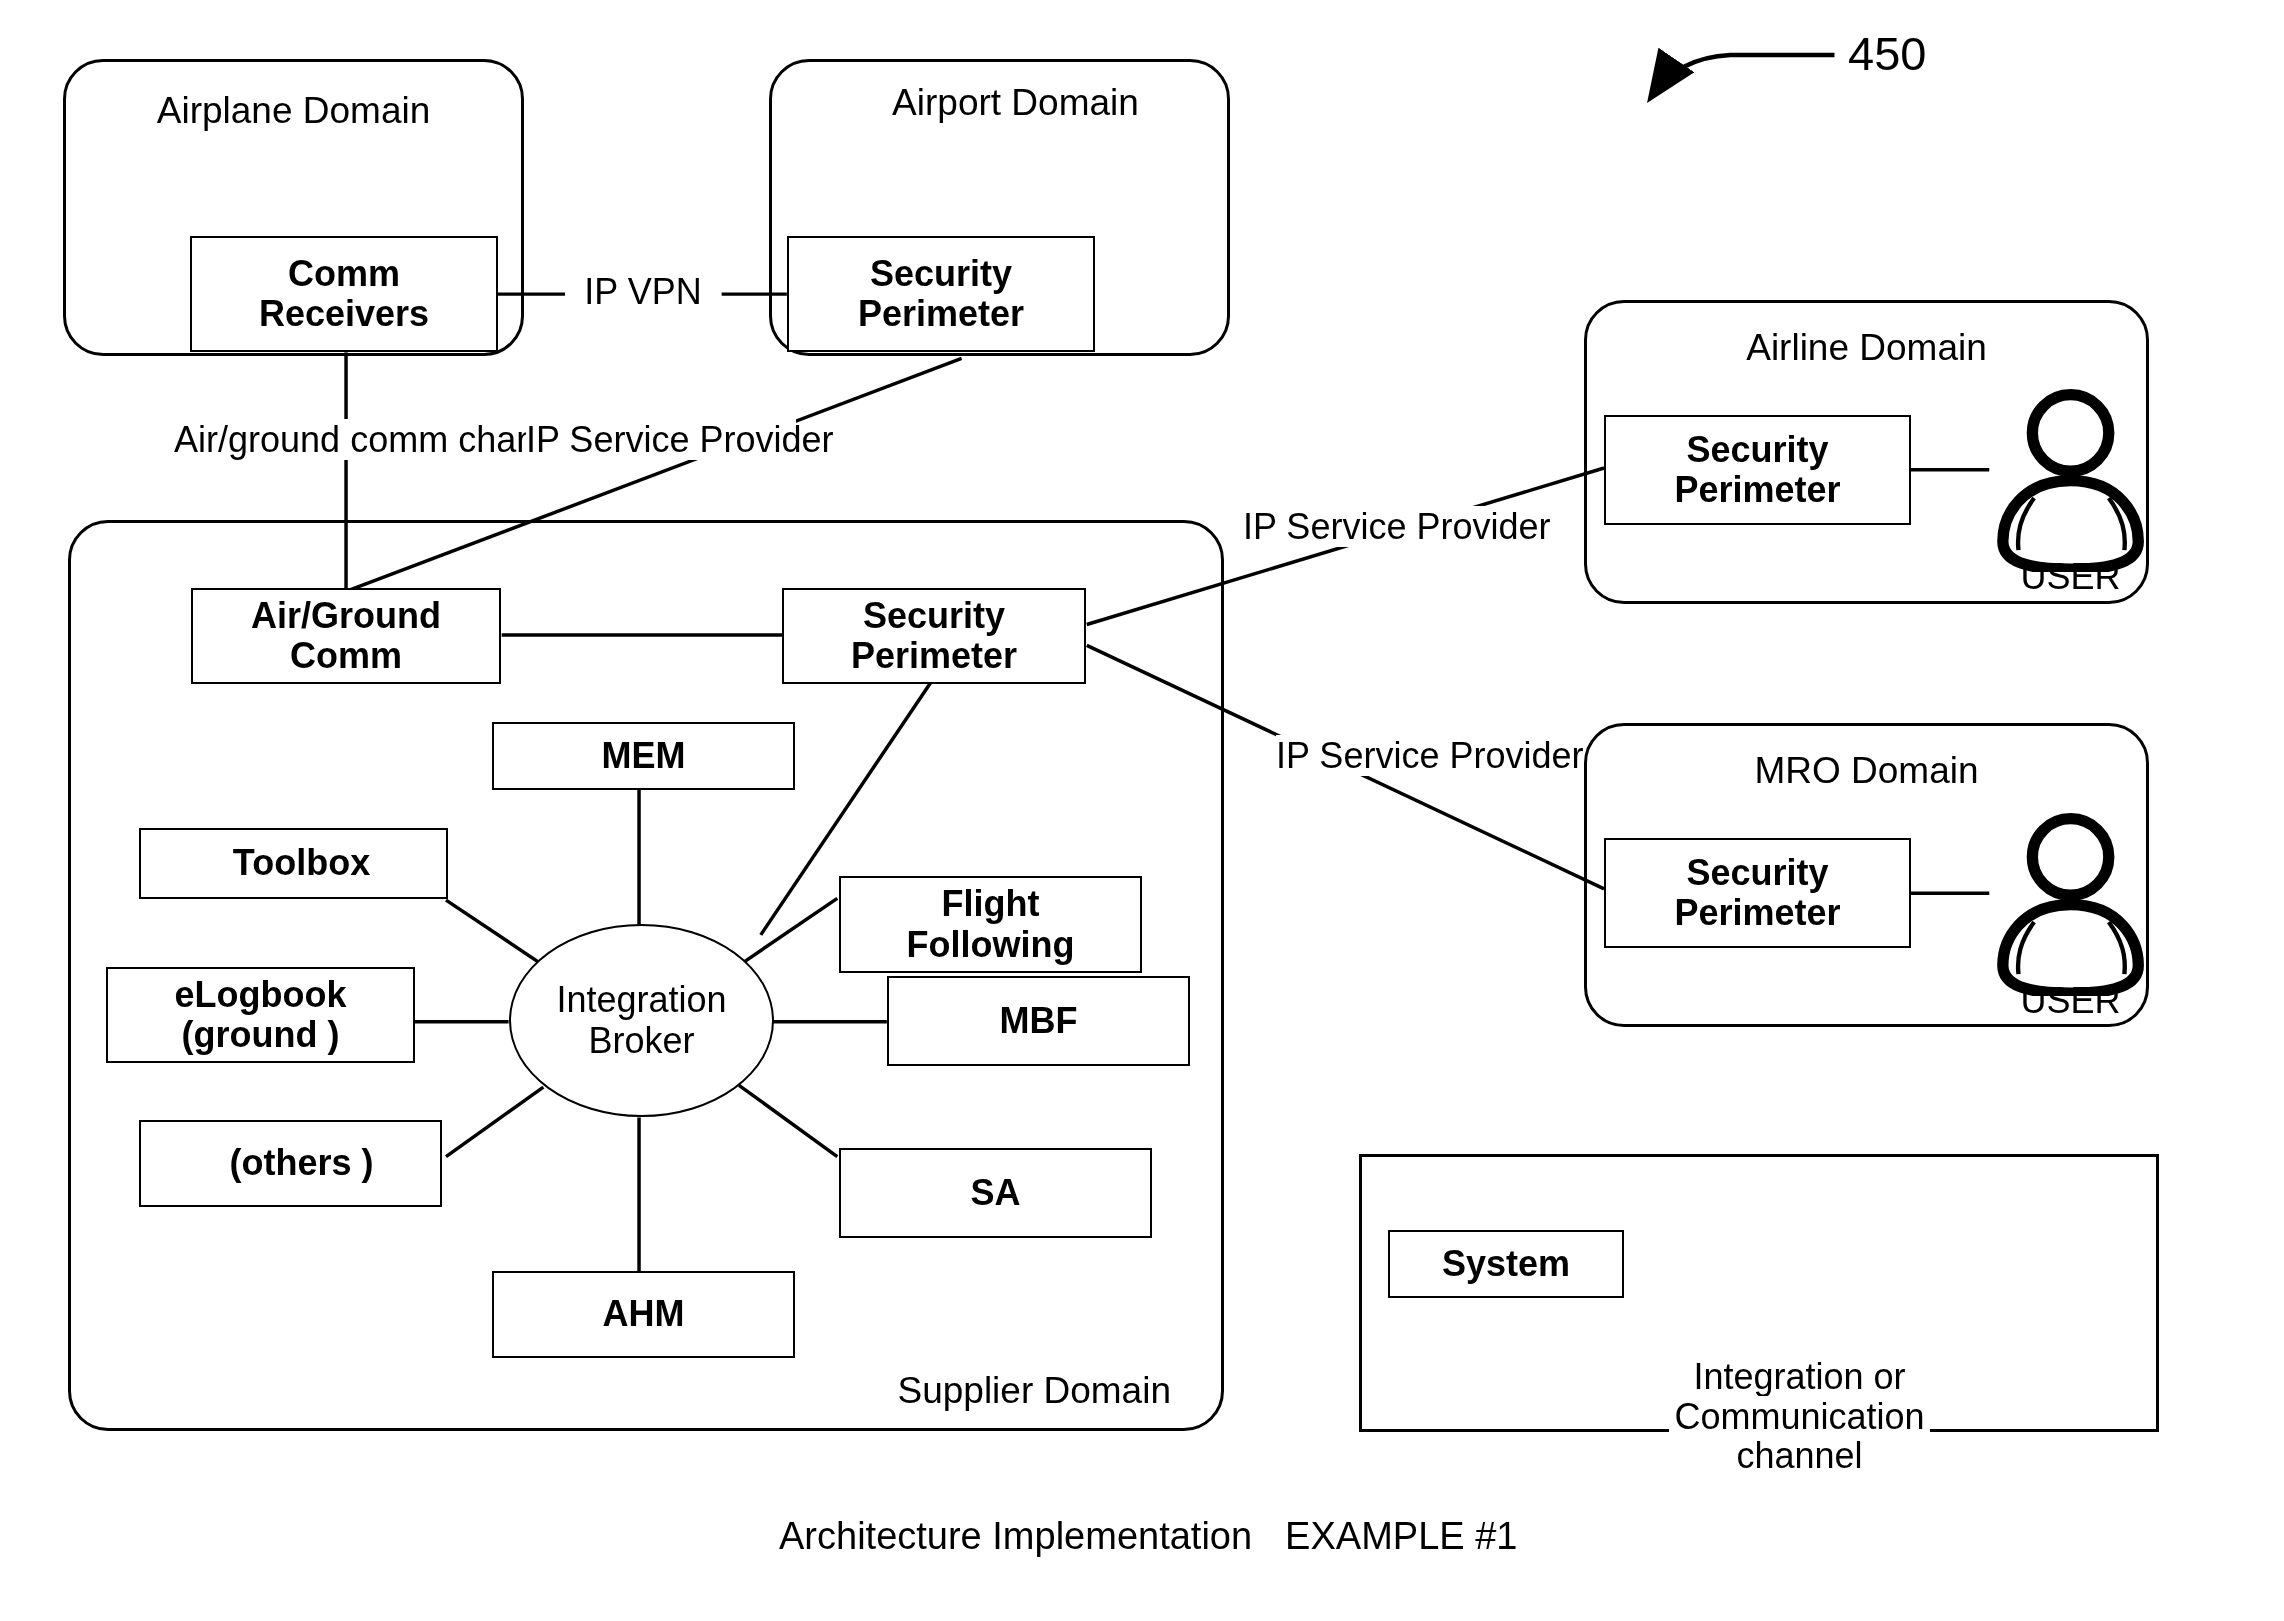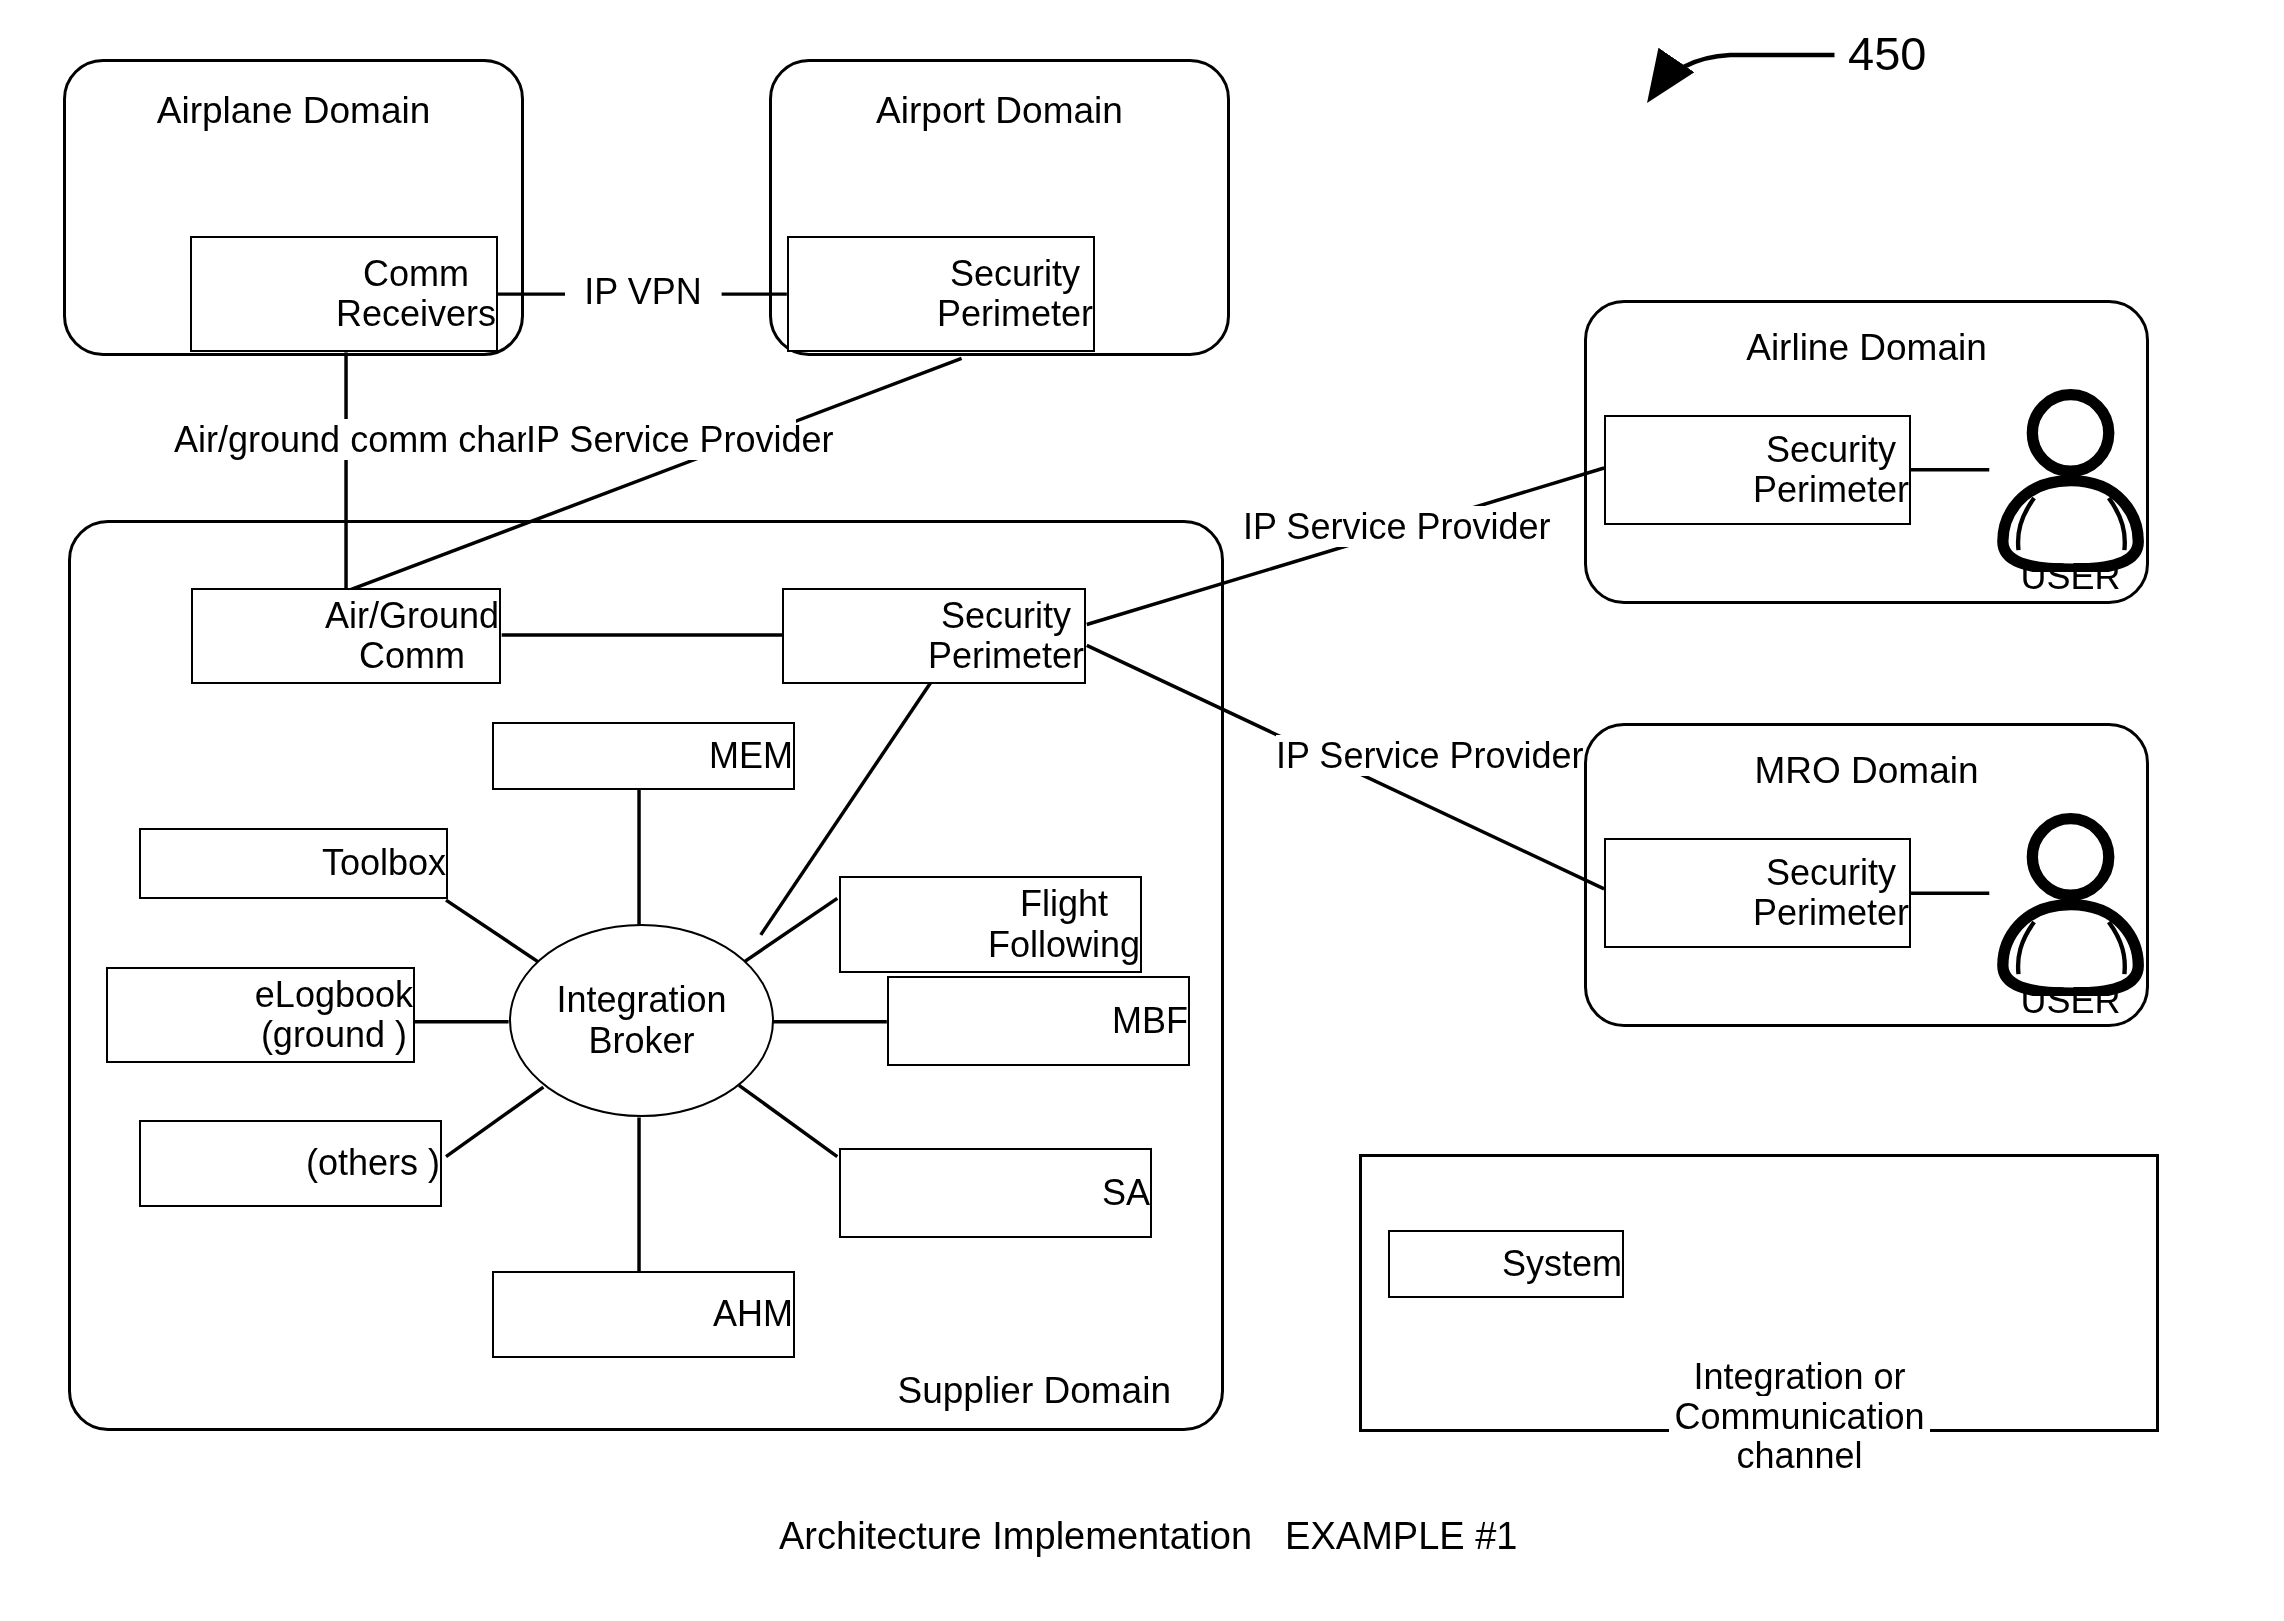--- a/index.html
+++ b/index.html
@@ -57,25 +57,26 @@
     white-space: nowrap;
   }
   
   .sysbox {
     position: absolute;
     box-sizing: border-box;
     border: 2.6px solid #000000;
     background: #ffffff;
     display: flex;
     align-items: center;
-    justify-content: flex-end;
+    justify-content: center;
     text-align: center;
     font-size: 36px;
     line-height: 1.12;
     z-index: 3;
+    font-weight: bold;
   }
   .sysbox span { display: block; }
   
   .hub {
     position: absolute;
     box-sizing: border-box;
     border: 2.6px solid #000000;
     border-radius: 50%;
     background: #ffffff;
     display: flex;
@@ -207,21 +208,21 @@
     <div class="domain-title" style="top:30px;">Airplane Domain</div>
   </div>
   <div class="sysbox" style="left:190px; top:236px; width:308px; height:116px;">
     <div>
       <span>Comm</span>
       <span>Receivers</span>
     </div>
   </div>
 
   <div class="domain" style="left:769px; top:59px; width:461px; height:297px;">
-    <div class="domain-title" style="top:30px;">Airport Domain</div>
+    <div class="domain-title" style="top:22px;margin-left:16px;">Airport Domain</div>
   </div>
   <div class="sysbox" style="left:787px; top:236px; width:308px; height:116px;">
     <div>
       <span>Security</span>
       <span>Perimeter</span>
     </div>
   </div>
 
   <div class="lbl" style="left:565px; top:271px; width:156px;">IP VPN</div>
 

